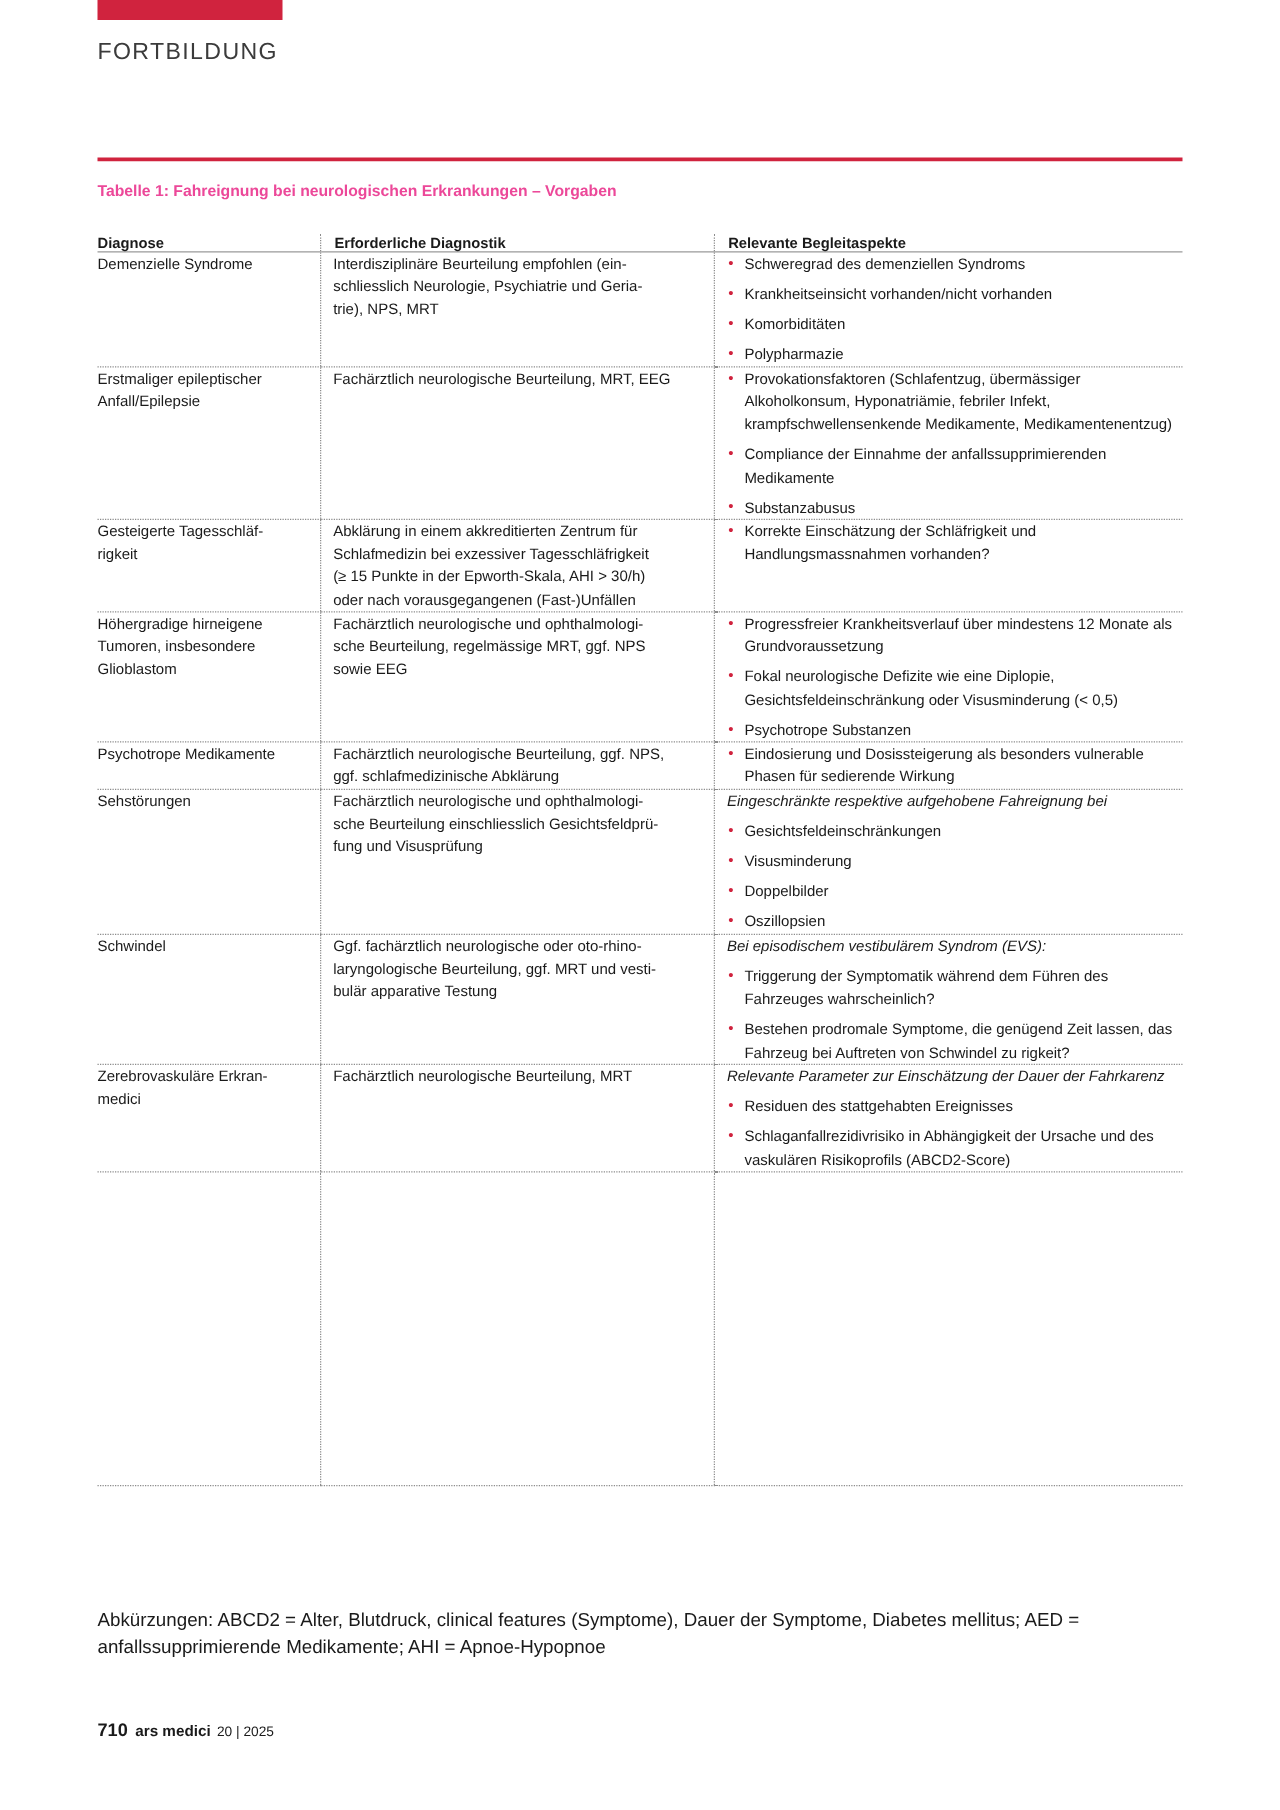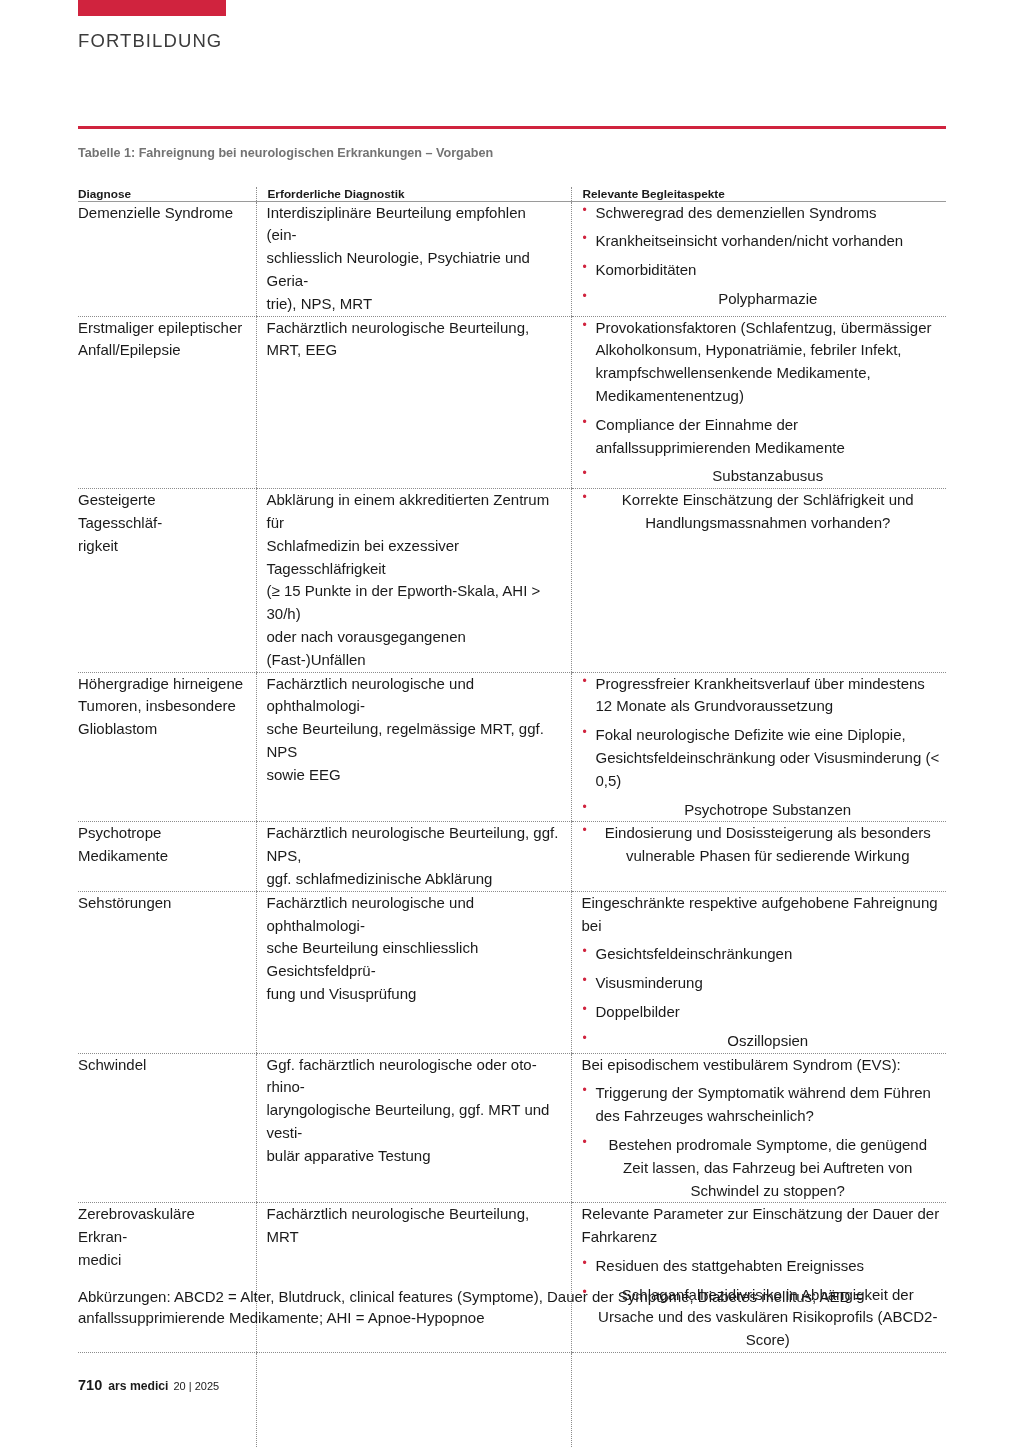--- a/index.html
+++ b/index.html
@@ -47,21 +47,21 @@
     width: 868px;
   }
   .rule-top {
     height: 3px;
     background: #d0233e;
     width: 868px;
   }
   .table-title {
     font-size: 12.6px;
     font-weight: bold;
-    color: #737373;
+    color: #ec4899;
     margin-top: 16px;
     line-height: 1.4;
   }
   table.tbl {
     border-collapse: collapse;
     width: 868px;
     margin-top: 24px;
     table-layout: fixed;
   }
   table.tbl col.c1 { width: 178px; }
@@ -81,51 +81,52 @@
     border-bottom: 1px solid #9a9a9a;
     margin-left: 14px;
   }
   thead th.h1 { padding-right: 12px; }
   thead th.h2 { padding-left: 1px; padding-right: 12px; border-left: 1px dotted #8c8c8c; }
   thead th.h3 { padding-left: 1px; border-left: 1px dotted #8c8c8c; }
   thead th .hcell { padding-left: 0; }
   thead th.h2 .hcell, thead th.h3 .hcell { padding-left: 10px; }
 
   tbody td {
-    font-size: 15px;
+    font-size: 12px;
     line-height: 1.52;
     border-bottom: 1px dotted #8c8c8c;
     padding-top: 11px;
     padding-bottom: 11px;
   }
   tbody td.c1 { padding-right: 12px; }
   tbody td.c2 { border-left: 1px dotted #8c8c8c; padding-left: 10px; padding-right: 12px; }
   tbody td.c3 { border-left: 1px dotted #8c8c8c; padding-left: 10px; padding-right: 6px; }
 
   ul.bul {
     list-style: none;
     margin: 0;
     padding: 0;
   }
   ul.bul li {
     position: relative;
     padding-left: 14px;
     margin-bottom: 6px;
   }
-  ul.bul li:last-child { margin-bottom: 0; text-align: center; }
+  ul.bul li:last-child { margin-bottom: 0; }
   ul.bul li:before {
     content: "•";
     position: absolute;
     left: 1px;
     top: -1px;
     color: #d0233e;
     font-size: 12px;
   }
   .lead {
     margin-bottom: 6px;
+    font-style: italic;
   }
   .spacer-row td {
     border-bottom: 1px dotted #8c8c8c;
     height: 250px;
   }
   .footnote {
     position: absolute;
     left: 78px;
     top: 1286px;
     width: 900px;
@@ -296,21 +297,21 @@
             </td>
             <td class="c2">
               <div>Ggf. fachärztlich neurologische oder oto-rhino-</div>
               <div>laryngologische Beurteilung, ggf. MRT und vesti-</div>
               <div>bulär apparative Testung</div>
             </td>
             <td class="c3">
               <div class="lead">Bei episodischem vestibulärem Syndrom (EVS):</div>
               <ul class="bul">
                 <li>Triggerung der Symptomatik während dem Führen des Fahrzeuges wahrscheinlich?</li>
-                <li>Bestehen prodromale Symptome, die genügend Zeit lassen, das Fahrzeug bei Auftreten von Schwindel zu stoppen?</li>
+                <li>Bestehen prodromale Symptome, die genügend Zeit lassen, das Fahrzeug bei Auftreten von Schwindel zu rigkeit?</li>
               </ul>
             </td>
           </tr>
           <tr>
             <td class="c1">
               <div>Zerebrovaskuläre Erkran-</div>
               <div>medici</div>
             </td>
             <td class="c2">
               <div>Fachärztlich neurologische Beurteilung, MRT</div>

